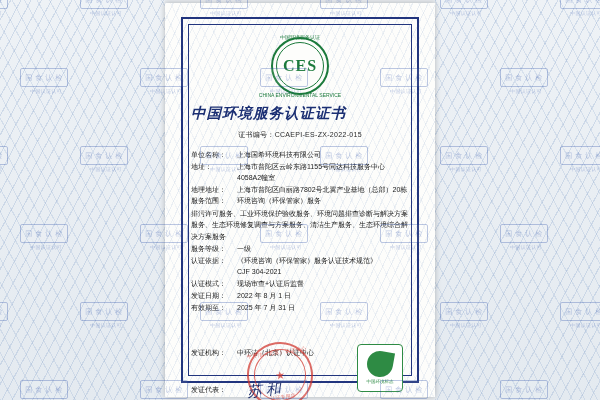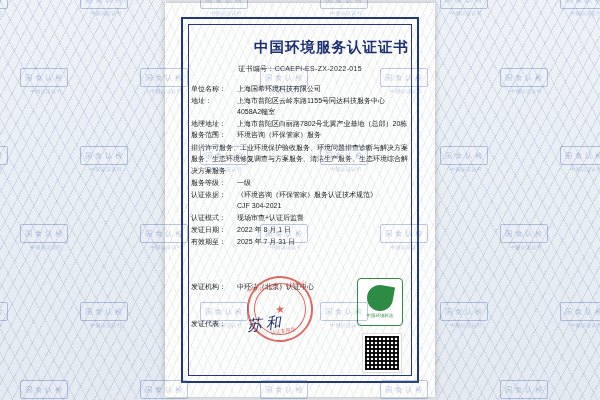--- a/index.html
+++ b/index.html
@@ -77,23 +77,23 @@
   .logo-arc{
     position:absolute;top:-5px;left:50%;transform:translateX(-50%);
     font-size:5px;color:#1c7a3c;white-space:nowrap;
   }
   .logo-arc-b{
     position:absolute;bottom:-5px;left:50%;transform:translateX(-50%);
     font-size:5px;color:#1c7a3c;white-space:nowrap;
   }
 
   .title{
-    text-align:right;margin-top:9px;
+    text-align:left;margin-top:9px;
     font-family:"Liberation Serif", serif;
-    font-size:14.5px;font-weight:bold;color:#1b2f73;letter-spacing:1px;
+    font-size:14.5px;font-weight:bold;color:#1b2f73;letter-spacing:1px;font-style:italic;
   }
   .cert-no{
     text-align:center;margin-top:7px;font-size:7px;color:#2b2b2b;letter-spacing:.3px;
   }
 
   .rows{margin-top:10px;}
   .row{display:flex;font-size:7px;color:#1a1a1a;line-height:1.55;margin-bottom:1px;}
   .row .lbl{width:46px;flex:none;color:#1a1a1a;}
   .row .val{flex:1;}
   .blk{font-size:7px;color:#1a1a1a;line-height:1.6;margin:1px 0 2px 0;}
@@ -153,20 +153,27 @@
     <div class="frame-outer">
       <div class="frame-inner"></div>
       <div class="corner c-tl"></div>
       <div class="corner c-tr"></div>
       <div class="corner c-bl"></div>
       <div class="corner c-br"></div>
     </div>
 
     <div class="content">
 
+      <div class="logo-wrap">
+        <div class="logo">
+          <span class="logo-arc">中国环境服务认证</span>
+          <span class="ces">CES</span>
+          <span class="logo-arc-b">CHINA ENVIRONMENTAL SERVICE</span>
+        </div>
+      </div>
 
       <div class="title">中国环境服务认证证书</div>
 
       <div class="cert-no">
         <span>证书编号：</span><span>CCAEPI-ES-ZX-2022-015</span>
       </div>
 
       <div class="rows">
         <div class="row">
           <span class="lbl">单位名称：</span>

